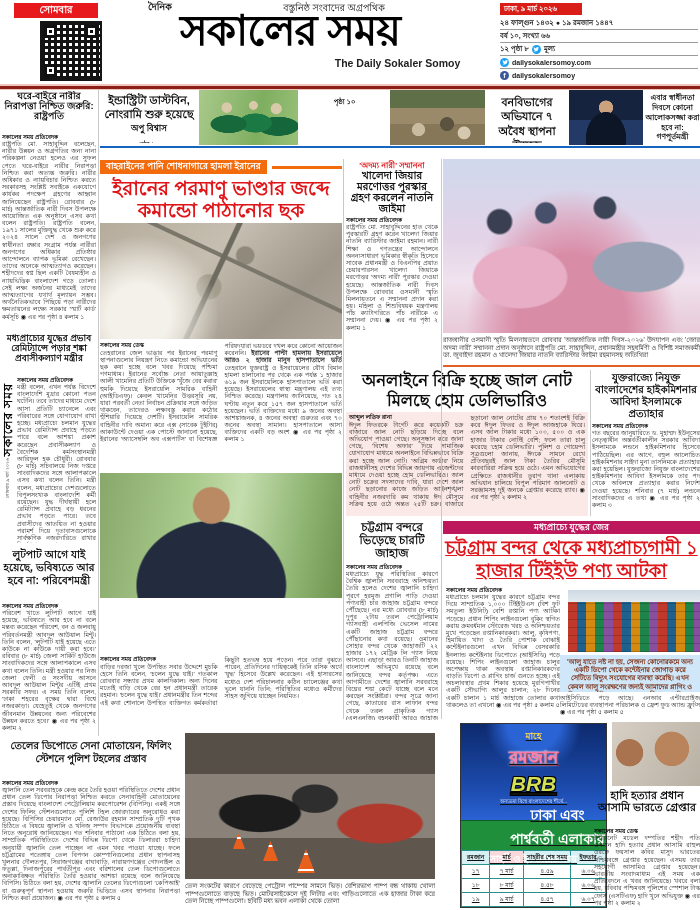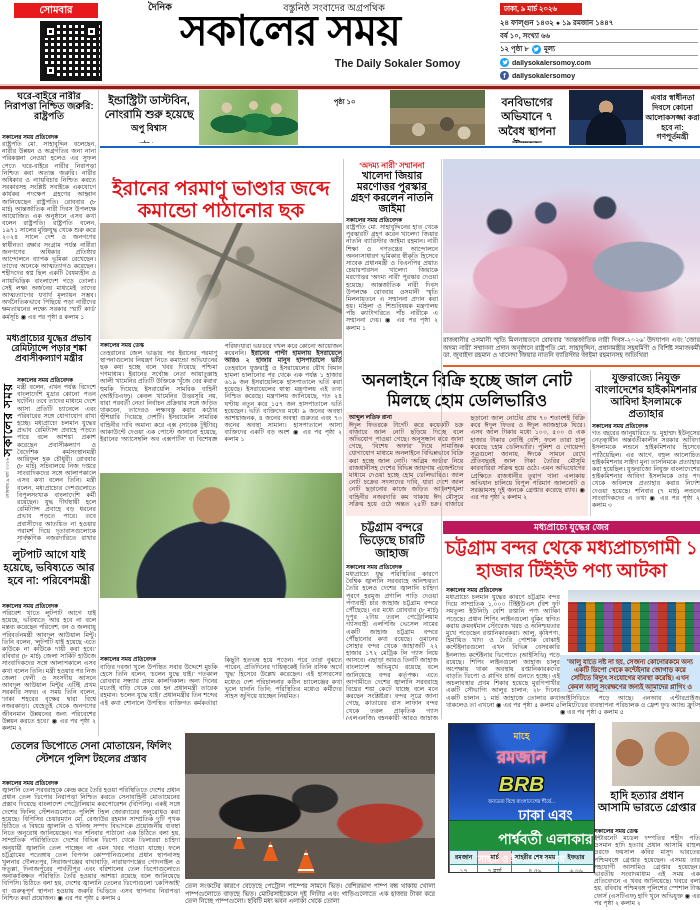--- a/index.html
+++ b/index.html
@@ -148,20 +148,24 @@
     <div class="tt">বনবিভাগের অভিযানে ৭ অবৈধ স্থাপনা উচ্ছেদ</div>
     <div class="pg">পৃষ্ঠা ৫</div>
   </div>
   <div class="x photo ph-minister" style="left:569px;top:90px;width:74px;height:55px;"></div>
   <div class="x tz" style="left:645px;top:93px;width:55px;height:52px;">
     <div class="tt" style="font-size:7.6px;">এবার স্বাধীনতা দিবসে কোনো আলোকসজ্জা করা হবে না: গণপূর্তমন্ত্রী</div>
 
   </div>
   <div class="x blueline" style="left:100px;top:146px;width:600px;height:2px;"></div>
 
+  <div class="x kicker" style="left:100px;top:160px;width:242px;height:14px;">
+    <span class="kbox">বাহরাইনের পানি শোধনাগারে হামলা ইরানের</span>
+    <span class="kline"></span>
+  </div>
   <div class="x hred" style="left:100px;top:177px;width:242px;height:44px;font-size:19.5px;line-height:22px;">ইরানের পরমাণু ভাণ্ডার জব্দে কমান্ডো পাঠানোর ছক</div>
   <div class="x photo ph-sat" style="left:100px;top:223px;width:242px;height:116px;"></div>
   <div class="x bt cols2" style="left:100px;top:342px;width:242px;height:130px;">
     <div class="byline">সকালের সময় ডেস্ক</div>
     <span>তেহরানের জেল ভাঙার পর ইরানের পরমাণু স্থাপনাগুলোর নিয়ন্ত্রণ নিতে কমান্ডো অভিযানের ছক কষা হচ্ছে বলে খবর দিয়েছে পশ্চিমা গণমাধ্যম। ইরানের সর্বোচ্চ নেতা আয়াতুল্লাহ আলী খামেনির প্রতিটি উক্তিকে 'খুঁজে বের করার' হুমকি দিয়েছে ইসরায়েলি সামরিক বাহিনী (আইডিএফ)। কেবল খামেনির উত্তরসূরি নয়, যারা পরবর্তী নেতা নির্বাচন প্রক্রিয়ার সঙ্গে জড়িত থাকবেন, তাদেরও লক্ষ্যবস্তু করার কঠোর হুঁশিয়ারি দিয়েছে দেশটি। ইসরায়েলি সামরিক বাহিনীর দাবি অমান্য করে এক্স (সাবেক টুইটার) আকাউন্টে দেওয়া এক পোস্টে জানানো হয়েছে, ইরানের 'অ্যাসেম্বলি অব এক্সপার্টস' বা বিশেষজ্ঞ পরিষদযারা ভয়ডরে দখল করে কোনো আয়োজন করেননি।</span>
     <b>ইরানের পাল্টা হামলায় ইসরায়েলে আরও ২ হাজার মানুষ হাসপাতালে ভর্তি</b>
     <span>তেহরানে যুক্তরাষ্ট্র ও ইসরায়েলের যৌথ বিমান হামলা চালানোর পর থেকে এক পর্যন্ত ১ হাজার ৬১৯ জন ইসরায়েলিকে হাসপাতালে ভর্তি করা হয়েছে। ইসরায়েলের স্বাস্থ্য মন্ত্রণালয় এই তথ্য নিশ্চিত করেছে। মন্ত্রণালয় জানিয়েছে, গত ২৪ ঘণ্টায় নতুন করে ১৫৭ জন হাসপাতালে ভর্তি হয়েছেন। ভর্তি ব্যক্তিদের মধ্যে ৯ জনের অবস্থা আশঙ্কাজনক, ৪ জনের অবস্থা গুরুতর এবং ৭০ জনের অবস্থা সামান্য। হাসপাতালে আসা ব্যক্তিদের একটি বড় অংশ ◉ এর পর পৃষ্ঠা ২ কলাম ১</span>
   </div>
 
   <div class="x redlabel" style="left:346px;top:159px;width:92px;height:10px;">'অদম্য নারী' সম্মাননা</div>
@@ -188,41 +192,41 @@
   <div class="x bt cols2" style="left:100px;top:656px;width:242px;height:76px;">
     <div class="byline">সকালের সময় প্রতিবেদক</div>
     <span>বাড়ির দরজা খুলে উপস্থিত সবার উদ্দেশে মুচকি হেসে তিনি বলেন, 'চলেন যুদ্ধে যাই।' গতকাল রোববার সন্ধ্যার প্রথম কালদিকাল। অন্য দিনের মতোই বাড়ি থেকে বের হন প্রধানমন্ত্রী তারেক রহমান। 'চলেন যুদ্ধে যাই।' প্রধানমন্ত্রীর তিন শব্দের এই কথা শোনালে উপস্থিত ব্যক্তিগত কর্মকর্তারা কিছুটা হতভম্ব হয়ে পড়েন। পরে তারা বুঝতে পারেন, প্রতিদিনের দায়িত্বকেই তিনি রসিক অর্থে 'যুদ্ধ' হিসেবে উল্লেখ করেছেন। এই হাস্যরসের মধ্যেও দেশ পরিচালনার কঠিন চ্যালেঞ্জের কথা ভুলে যাননি তিনি; পরিস্থিতির মধ্যেও কর্মীদের সাহস জুগিয়ে যাচ্ছেন নিয়মিত।</span>
   </div>
 
   <div class="x hb" style="left:346px;top:521px;width:92px;height:40px;font-size:11.5px;line-height:13px;">চট্টগ্রাম বন্দরে ভিড়েছে চারটি জাহাজ</div>
   <div class="x byline" style="left:346px;top:562px;width:92px;height:7px;">সকালের সময় প্রতিবেদক</div>
   <div class="x bt" style="left:346px;top:570px;width:92px;height:150px;">মধ্যপ্রাচ্যে যুদ্ধ পরিস্থিতির কারণে বৈশ্বিক জ্বালানি সরবরাহে অনিশ্চয়তা তৈরি হলেও দেশের জ্বালানি চাহিদা পূরণে হরমুজ প্রণালি পাড়ি দেওয়া পণ্যবাহী চার জাহাজ চট্টগ্রাম বন্দরে পৌঁছেছে। এর মধ্যে রোববার (৮ মার্চ) দুপুর ২টায় তরল পেট্রোলিয়াম গ্যাসবাহী এলপিজি ভেসেল নামের একটি জাহাজ চট্টগ্রাম বন্দরে পৌঁছানোর কথা রয়েছে। ওমানের সোহার বন্দর থেকে জাহাজটি ২২ হাজার ১৭২ মেট্রিক টন গ্যাস নিয়ে আসবে। এছাড়া আরও তিনটি জাহাজ বাংলাদেশ অভিমুখে রয়েছে বলে জানিয়েছে বন্দর কর্তৃপক্ষ। এতে আগামীতে দেশের জ্বালানি সরবরাহে বিঘ্নের শঙ্কা কেটে যাচ্ছে বলে মনে করছেন সংশ্লিষ্টরা। বন্দর সূত্রে জানা গেছে, কাতারের রাস লাফান বন্দর থেকে তরল প্রাকৃতিক গ্যাস (এলএনজি) বহনকারী আরও জাহাজ আসছে ◉ এর পর পৃষ্ঠা ৫ কলাম ৫</div>
 
   <div class="x cyanbar" style="left:443px;top:521px;width:257px;height:13px;">মধ্যপ্রাচ্যে যুদ্ধের জের</div>
-  <div class="x hred" style="left:443px;top:536px;width:257px;height:47px;font-size:18.5px;line-height:23px;">চট্টগ্রাম বন্দর থেকে মধ্যপ্রাচ্যগামী ১ হাজার টিইইউ পণ্য আটকা</div>
+  <div class="x hred" style="left:443px;top:536px;width:257px;height:47px;font-size:18.5px;line-height:23px;text-decoration:underline;">চট্টগ্রাম বন্দর থেকে মধ্যপ্রাচ্যগামী ১ হাজার টিইইউ পণ্য আটকা</div>
   <div class="x byline" style="left:446px;top:585px;width:120px;height:7px;">সকালের সময় প্রতিবেদক</div>
   <div class="x bt" style="left:446px;top:593px;width:114px;height:127px;">মধ্যপ্রাচ্যে চলমান যুদ্ধের কারণে চট্টগ্রাম বন্দর দিয়ে সাম্প্রতিক ১,০০০ টিইইউএস (বিশ ফুট সমতুল্য ইউনিট) বেশি রপ্তানি পণ্য আটকা পড়েছে। প্রধান শিপিং লাইনগুলো বুকিং স্থগিত করায় ক্রমবর্ধমান স্টোরেজ খরচ ও অনিশ্চয়তার মুখে পড়েছেন রপ্তানিকারকরা। আলু, কৃষিপণ্য, হিমায়িত খাদ্য ও তৈরি পোশাক বোঝাই কন্টেইনারগুলো এখন বিভিন্ন বেসরকারি ইনল্যান্ড কন্টেইনার ডিপোতে (আইসিডি) পড়ে রয়েছে। শিপিং লাইনগুলো জাহাজ চালুর অপেক্ষায় থাকা অবস্থায় রপ্তানিকারকদের বাড়তি ডিপো ও প্লাগিং চার্জ গুনতে হচ্ছে। এই অচলাবস্থার প্রথম শিকার হয়েছে মুরগিপাখীর একটি সৌভাগ্যি আলুর চালান; ২৮ দিনের একটি চালান ১ মার্চ জাহাজে তোলার কথা থাকলেও তা এখনো ◉ এর পর পৃষ্ঠা ৫ কলাম ৫</div>
   <div class="x photo ph-port" style="left:568px;top:590px;width:132px;height:62px;">
     <div class="sky"></div>
   </div>
   <div class="x quotebox" style="left:560px;top:655px;width:140px;height:37px;">'আলু যাতে নষ্ট না হয়, সেজন্য কোনোরকমে অন্য একটি ডিপো থেকে কন্টেইনার জোগাড় করে সেটিতে বিদ্যুৎ সংযোগের ব্যবস্থা করেছি। এখন কেবল আলু সংরক্ষণের জন্যই আমাদের প্লাগিং ও ডিপো চার্জ দিতে হচ্ছে। সামনে কী হবে জানি না'</div>
   <div class="x bt" style="left:560px;top:694px;width:140px;height:25px;">আইসিডিতে পড়ে আছে। এনআর এন্টারপ্রাইজ লিমিটেডের ব্যবস্থাপনা পরিচালক ও ফ্রেশ ফুড অ্যান্ড ফ্রুটস ◉ এর পর পৃষ্ঠা ৫ কলাম ৫</div>
 
   <div class="x hb" style="left:2px;top:740px;width:178px;height:37px;font-size:10px;line-height:12.5px;">তেলের ডিপোতে সেনা মোতায়েন, ফিলিং স্টেশনে পুলিশ টহলের প্রস্তাব</div>
   <div class="x byline" style="left:2px;top:778px;width:178px;height:7px;">সকালের সময় প্রতিবেদক</div>
   <div class="x bt" style="left:2px;top:786px;width:178px;height:120px;">জ্বালানি তেল সরবরাহকে কেন্দ্র করে তৈরি হওয়া পরিস্থিতিতে দেশের প্রধান প্রধান তেল ডিপোর নিরাপত্তা নিশ্চিত করতে সেনাবাহিনী মোতায়েনের প্রস্তাব দিয়েছে বাংলাদেশ পেট্রোলিয়াম করপোরেশন (বিপিসি)। একই সঙ্গে দেশের ফিলিং স্টেশনগুলোতে পুলিশি টহল জোরদারের অনুরোধও করা হয়েছে। বিপিসির চেয়ারম্যান মো. রেজাউর রহমান সাম্প্রতিক দুটি পৃথক চিঠিতে এ বিষয়ে জ্বালানি ও খনিজ সম্পদ বিভাগকে প্রয়োজনীয় ব্যবস্থা নিতে অনুরোধ জানিয়েছেন। গত শনিবার পাঠানো এক চিঠিতে বলা হয়, সাম্প্রতিক পরিস্থিতিতে দেশের বিভিন্ন ডিপো থেকে ডিলাররা চাহিদা অনুযায়ী জ্বালানি তেল পাচ্ছেন না এমন খবর পাওয়া যাচ্ছে। ফলে চট্টগ্রামের পতেঙ্গায় তেল বিপণন কোম্পানিগুলোর প্রধান স্থাপনাসহ খুলনার দৌলতপুর, সিরাজগঞ্জের বাঘাবাড়ি, নারায়ণগঞ্জের গোদনাইল ও ফতুল্লা, দিনাজপুরের পার্বতীপুর এবং বরিশালের তেল ডিপোগুলোতে অনাকাঙ্ক্ষিত পরিস্থিতি তৈরি হওয়ার আশঙ্কা রয়েছে বলে জানিয়েছে বিপিসি। চিঠিতে বলা হয়, দেশের জ্বালানি তেলের ডিপোগুলো 'কেপিআই' বা গুরুত্বপূর্ণ স্থাপনা হওয়ায় জরুরি ভিত্তিতে এসব স্থাপনার নিরাপত্তা নিশ্চিত করা প্রয়োজন। ◉ এর পর পৃষ্ঠা ৫ কলাম ৫</div>
 
   <div class="x photo ph-moto" style="left:185px;top:733px;width:250px;height:146px;">
     <div class="cone" style="left:48px;bottom:30px;"></div>
     <div class="cone" style="left:78px;bottom:18px;width:15px;height:20px;"></div>
     <div class="cone" style="left:112px;bottom:6px;width:18px;height:24px;"></div>
   </div>
   <div class="x cap" style="left:185px;top:882px;width:250px;height:26px;">তেল সংকটের কারণে বেড়েছে পেট্রোল পাম্পের সামনে ভিড়। বেশিরভাগ পাম্প বন্ধ থাকায় খোলা পাম্পগুলোতে বাড়ছে ভিড়। মোটরসাইকেলে দুই লিটার এবং গাড়িগুলোতে এক হাজার টাকা করে তেল নিচ্ছে পাম্পগুলো। ছবিটি মধ্য ভবন এলাকা থেকে তোলা</div>
 
-  <div class="x brb" style="left:448px;top:723px;width:147px;height:150px;">
+  <div class="x brb" style="left:460px;top:723px;width:147px;height:185px;text-decoration:underline;">
     <div class="brb-top">
       <div class="brb-t1">মাহে</div>
       <div class="brb-t2">রমজান</div>
       <div class="brb-brand">BRB</div>
       <div class="brb-tag">অন্যতম! বিশ্বে বাংলাদেশের শীর্ষে...</div>
     </div>
     <div class="brb-bar">
       <div class="l1">ঢাকা এবং পার্শ্ববর্তী এলাকার</div>
       <div class="l2">সাহরী ও ইফতারের সময়</div>
     </div>

